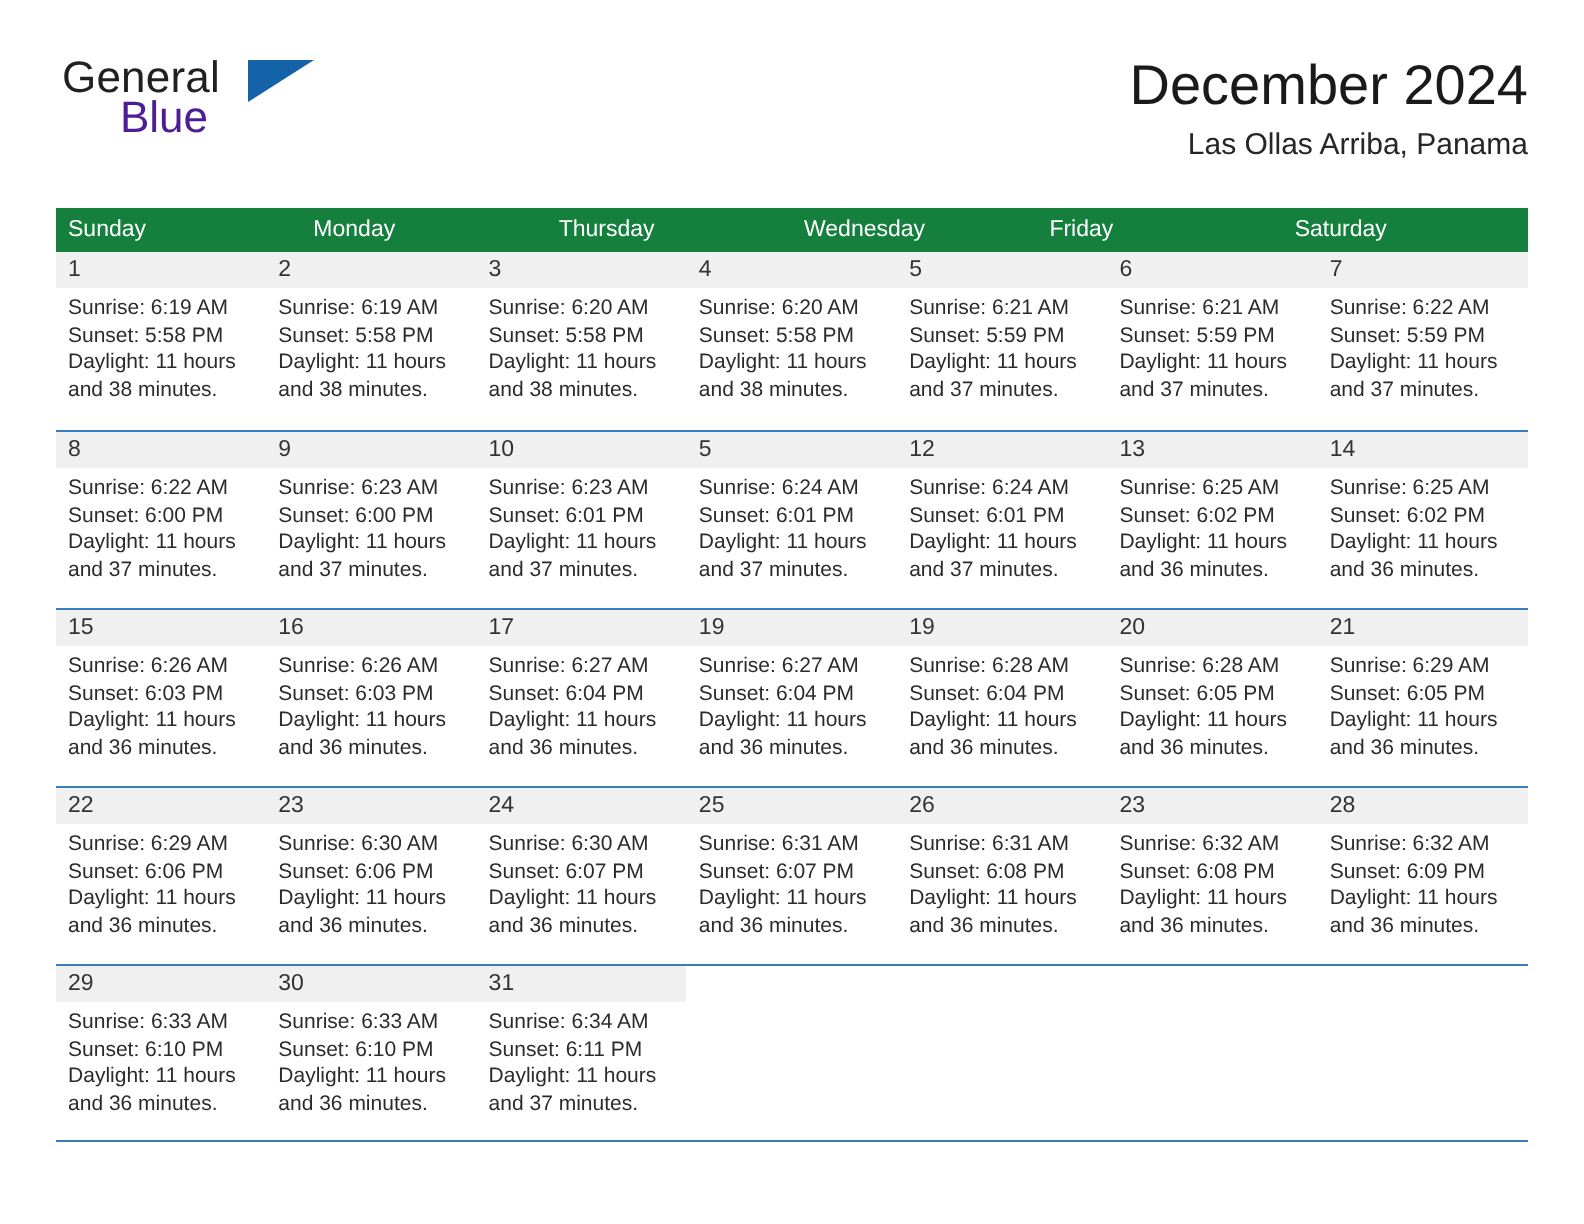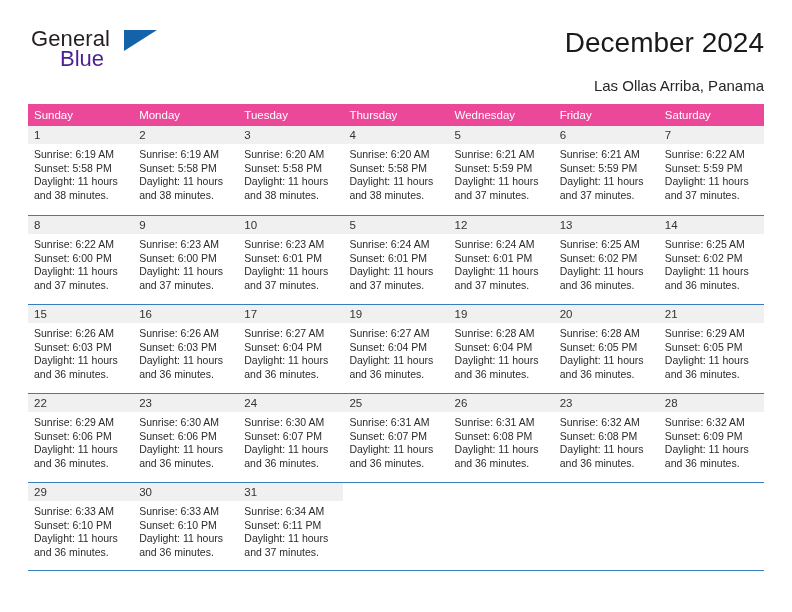--- a/index.html
+++ b/index.html
@@ -73,34 +73,34 @@
     font-size: 28px;
     font-weight: normal;
     color: #1a1a1a;
     line-height: 34px;
     white-space: nowrap;
   }
   .cal-subtitle {
     font-size: 15px;
     color: #262626;
     line-height: 22px;
-    margin-top: 15px;
+    margin-top: 2px;
     white-space: nowrap;
   }
 
   
   .calendar {
     position: absolute;
     left: 28px;
     top: 104px;
     width: 736px;
   }
   .weekdays {
     display: flex;
-    background: #ec4899;
+    background: #15803d;
     height: 22px;
   }
   .weekday {
     flex: 1 1 0;
     color: #ffffff;
     font-size: 11.5px;
     line-height: 22px;
     padding-left: 6px;
     box-sizing: border-box;
     white-space: nowrap;
@@ -165,21 +165,20 @@
       <div class="cal-title">December 2024</div>
       <div class="cal-subtitle">Las Ollas Arriba, Panama</div>
     </div>
 
   </div>
 
   <div class="calendar">
     <div class="weekdays">
       <div class="weekday">Sunday</div>
       <div class="weekday">Monday</div>
-      <div class="weekday">Tuesday</div>
       <div class="weekday">Thursday</div>
       <div class="weekday">Wednesday</div>
       <div class="weekday">Friday</div>
       <div class="weekday">Saturday</div>
     </div>
 
     <div id="weeks-container">
         <div class="week">
           <div class="day">
             <div class="day-number">1</div>

